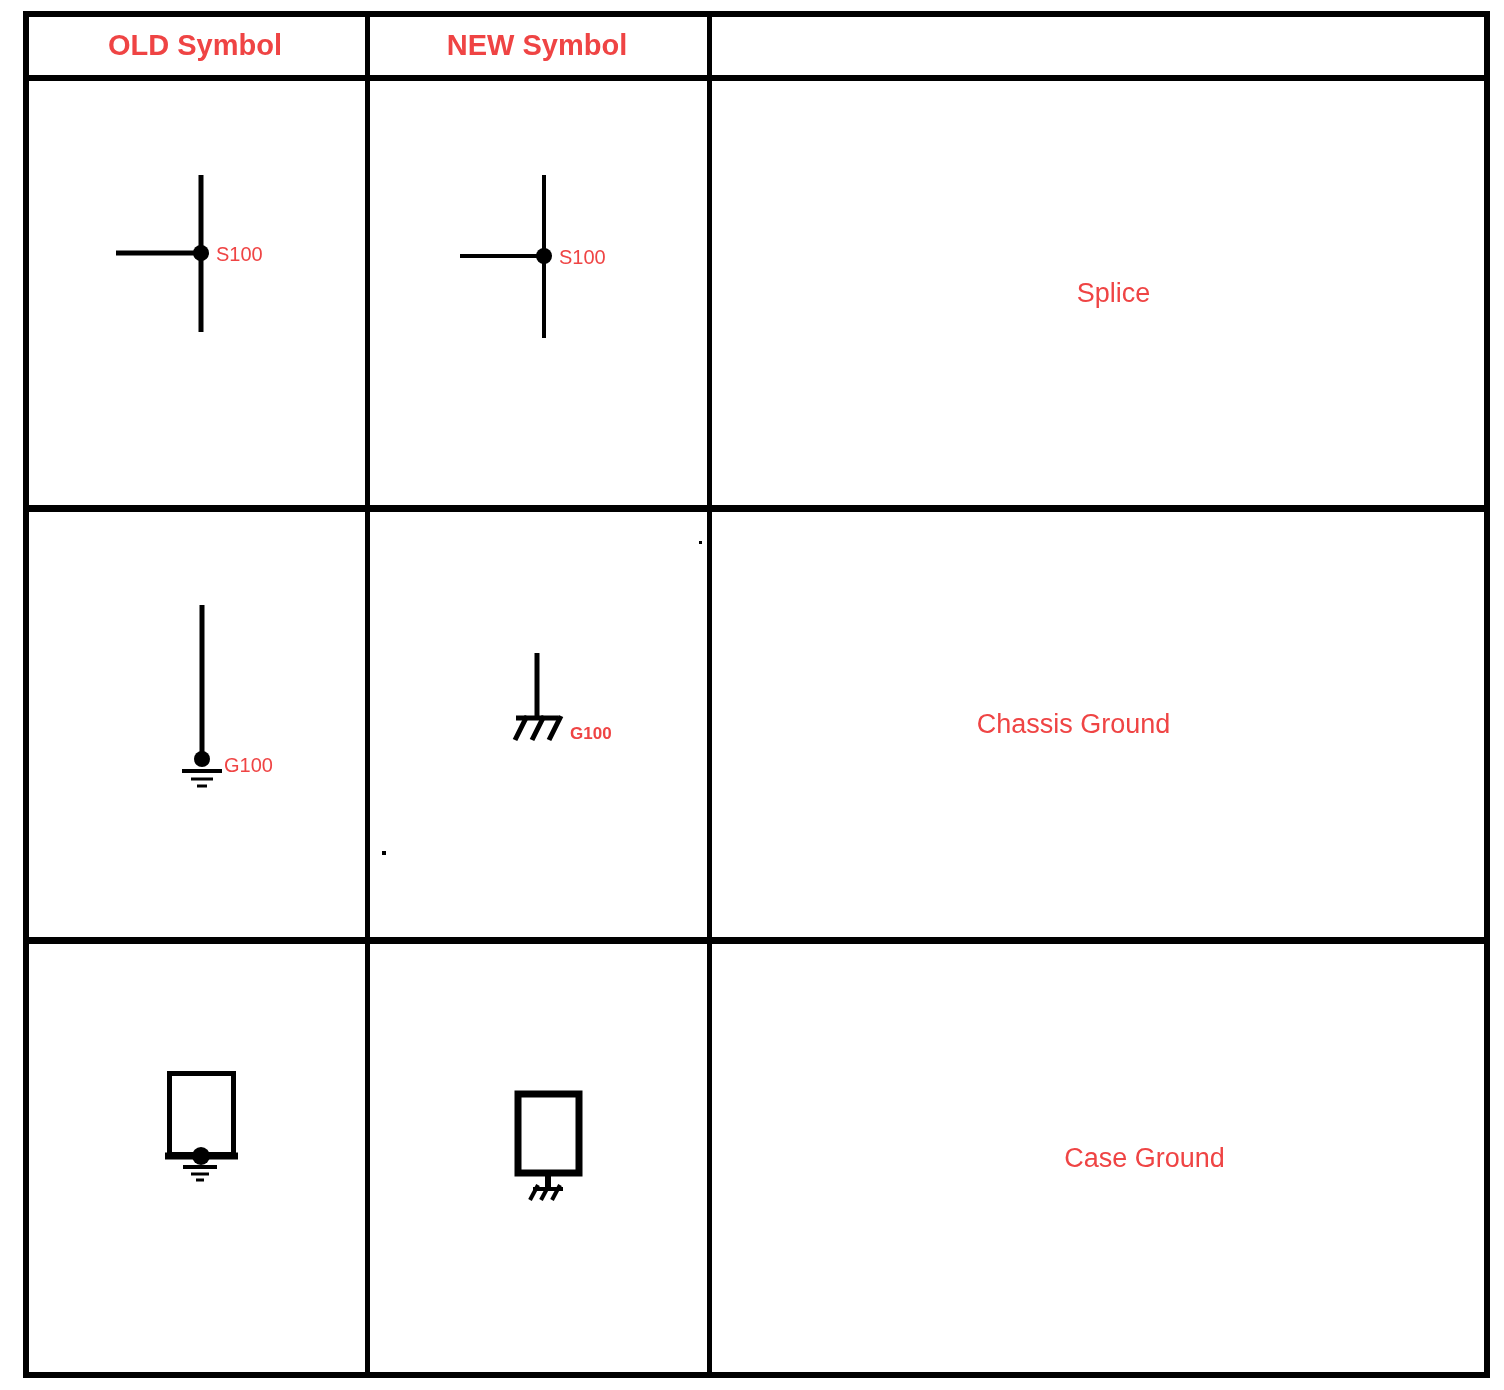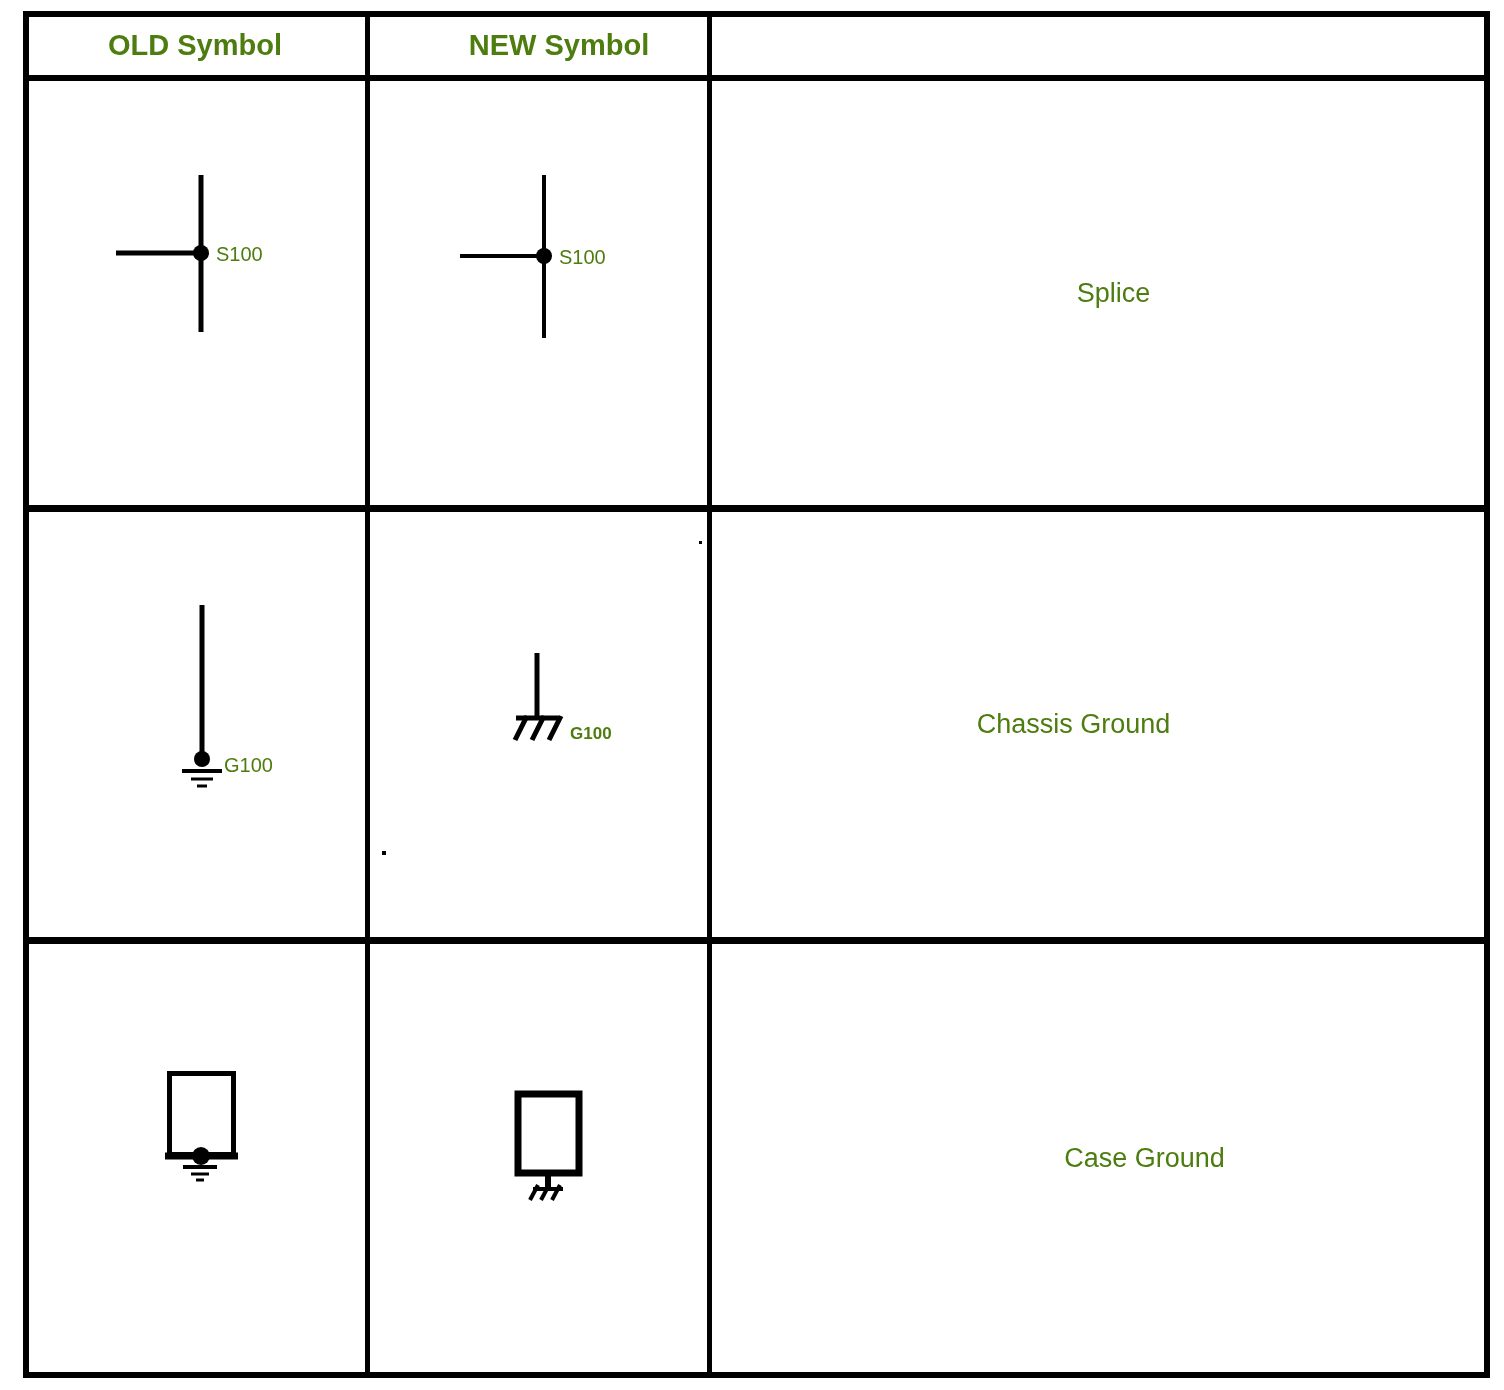--- a/index.html
+++ b/index.html
@@ -2,21 +2,21 @@
 <html><head>
 <meta charset="utf-8">
 <style>
   html, body { margin: 0; padding: 0; background: #ffffff; }
   .stage {
     position: relative;
     width: 1504px;
     height: 1390px;
     background: #ffffff;
     font-family: "Liberation Sans", sans-serif;
-    color: #4d7c0f;
+    color: #ef4444;
     overflow: hidden;
   }
   .line { position: absolute; background: #000000; }
   .outer-border {
     position: absolute;
     left: 23px; top: 11px;
     width: 1455px; height: 1355px;
     border: 6px solid #000000;
   }
   .cell {
@@ -59,21 +59,21 @@
   <div class="outer-border"></div>
   <div class="line" style="left:365px; top:11px; width:5px; height:1367px;"></div>
   <div class="line" style="left:707px; top:11px; width:5px; height:1367px;"></div>
   <div class="line" style="left:23px; top:75px; width:1467px; height:6px;"></div>
   <div class="line" style="left:23px; top:505px; width:1467px; height:7px;"></div>
   <div class="line" style="left:23px; top:937px; width:1467px; height:7px;"></div>
 
   <div class="cell header-label" style="left:23px; top:11px; width:344px; height:68px;">
     <span>OLD Symbol</span>
   </div>
-  <div class="cell header-label" style="left:389px; top:11px; width:340px; height:68px;">
+  <div class="cell header-label" style="left:367px; top:11px; width:340px; height:68px;">
     <span>NEW Symbol</span>
   </div>
 
   <svg style="left:100px; top:160px;" width="180" height="190" viewBox="0 0 180 190">
     <line x1="101" y1="15" x2="101" y2="172" stroke="#000" stroke-width="5"></line>
     <line x1="16" y1="93" x2="101" y2="93" stroke="#000" stroke-width="5"></line>
     <circle cx="101" cy="93" r="8" fill="#000"></circle>
   </svg>
   <span class="sym-label" style="left:216px; top:242px;">S100</span>
 

